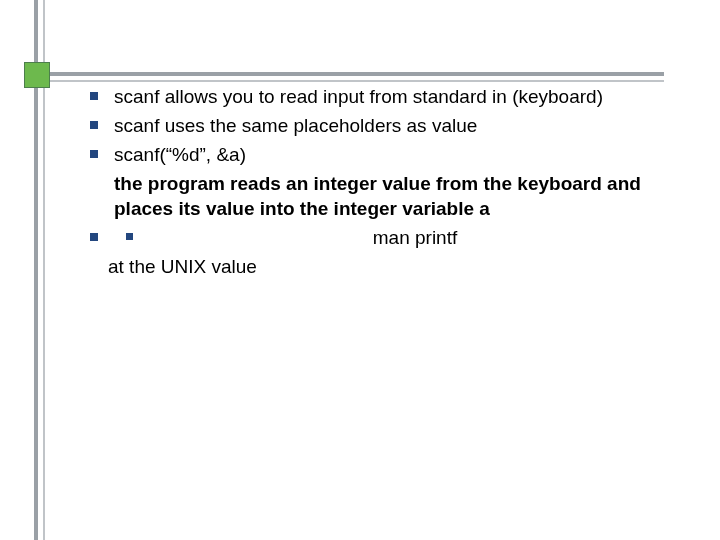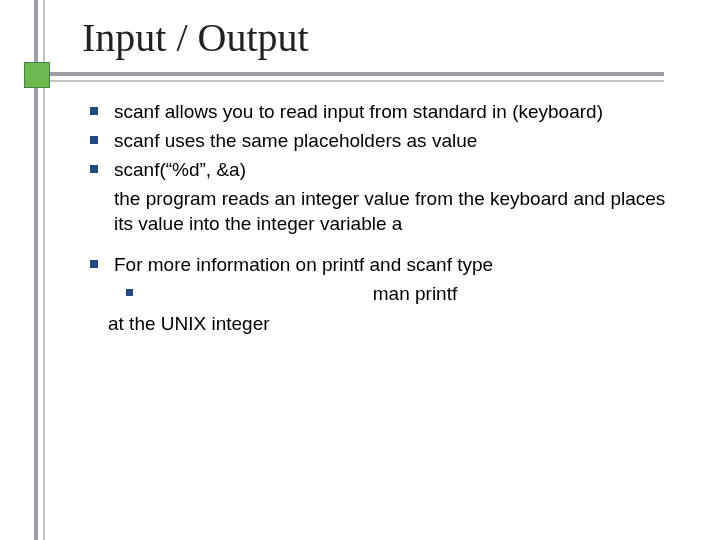--- a/index.html
+++ b/index.html
@@ -69,21 +69,21 @@
     top: 14px;
     margin: 0;
     font-family: "Times New Roman", Times, serif;
     font-weight: normal;
     font-size: 40px;
     color: #222;
   }
   .body {
     position: absolute;
     left: 86px;
-    top: 99px;
+    top: 84px;
     width: 598px;
     line-height: 1.32;
   }
   .item {
     position: relative;
     padding-left: 28px;
     margin: 0 0 4px 0;
   }
   .sub .item {
     padding-left: 24px;
@@ -100,38 +100,38 @@
     margin-left: 36px;
     text-align: center;
   }
   .sub .bullet {
     width: 7px;
     height: 7px;
     top: 8px;
   }
   .cont {
     margin-left: 28px;
-    margin-bottom: 16px;
+    margin-bottom: 4px;
+    font-weight: bold;
   }
   .cont2 {
     margin-left: 22px;
     margin-bottom: 4px;
   }
 </style>
 </head>
 <body>
 
 <div class="slide">
   <div class="vline-thick"></div>
   <div class="vline-thin"></div>
   <div class="hline-thick"></div>
   <div class="hline-thin"></div>
   <div class="corner-sq"></div>
 
-  <h1 class="title">Input / Output</h1>
 
   <div class="body">
 
     <div class="item">
       <span class="bullet"></span>
       <span>scanf allows you to read input from standard in (keyboard)</span>
     </div>
 
     <div class="item">
       <span class="bullet"></span>
@@ -141,28 +141,24 @@
     <div class="item">
       <span class="bullet"></span>
       <span>scanf(“%d”, &amp;a)</span>
     </div>
     <div class="cont">the program reads an integer value from the keyboard and places its value into the integer variable a</div>
 
     <div class="item">
       <span class="bullet"></span>
     </div>
 
-    <div class="item">
-      <span class="bullet"></span>
-      <span>For more information on printf and scanf type</span>
-    </div>
 
     <div class="sub">
       <div class="item">
         <span class="bullet"></span>
         <span>man printf</span>
       </div>
     </div>
 
-    <div class="cont2">at the UNIX integer</div>
+    <div class="cont2">at the UNIX value</div>
 
   </div>
 </div>
 
 </body></html>

